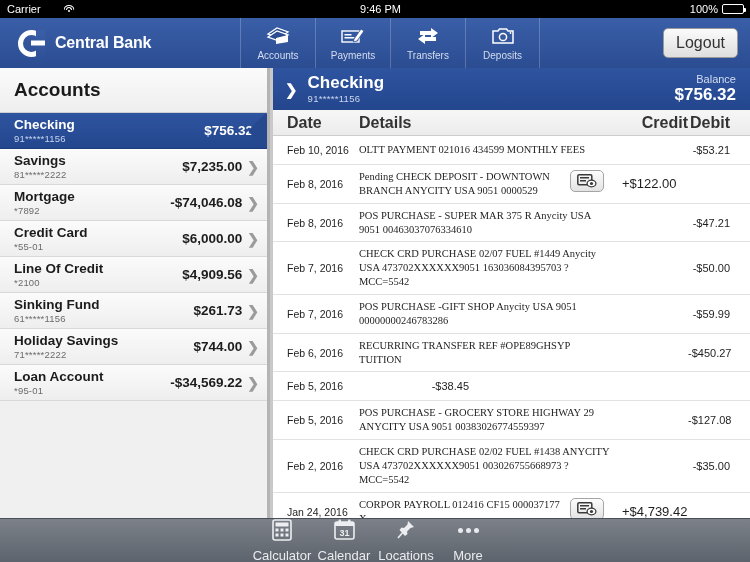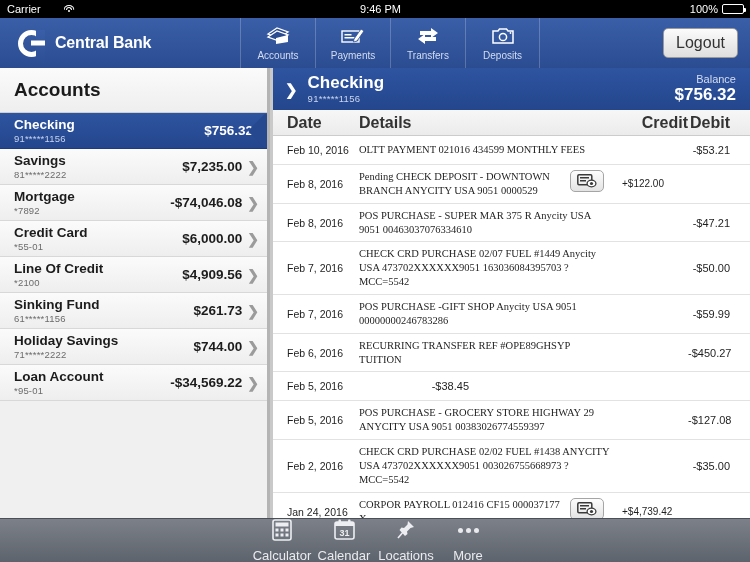--- a/index.html
+++ b/index.html
@@ -149,21 +149,21 @@
   .col-debit { width: 62px; text-align:right; padding-right: 20px; }
 
   .tx-list { height: 382px; overflow:hidden; position:relative; background:#fff; }
   .tx-row {
     display:flex; align-items:center; min-height: 29px;
     border-bottom:1px solid #e2e2e2; font-size:10.5px; color:#1e1e1e;
     padding: 5px 0;
   }
   .tx-row .col-date { font-size:10.5px; color:#1e1e1e; white-space:nowrap; }
   .tx-row .col-det  { line-height: 1.32; padding-right:6px; }
-  .tx-row .col-credit { font-size:10px; white-space:nowrap; text-align:left; padding-left:6px; }
+  .tx-row .col-credit { font-size:13px; white-space:nowrap; text-align:left; padding-left:6px; }
   .tx-row .col-debit  { font-size:11px; white-space:nowrap; }
   .det-wrap { display:flex; align-items:flex-start;font-family:Liberation Serif, serif; }
   .det-text { flex:1; }
   .chk-btn {
     width: 34px; height: 22px; flex:none; margin: 0 6px 0 4px;
     border:1px solid #a5a5a5; border-radius:5px;
     background: linear-gradient(#fdfdfd,#e3e3e3);
     display:flex; align-items:center; justify-content:center; cursor:pointer;
   }
 

